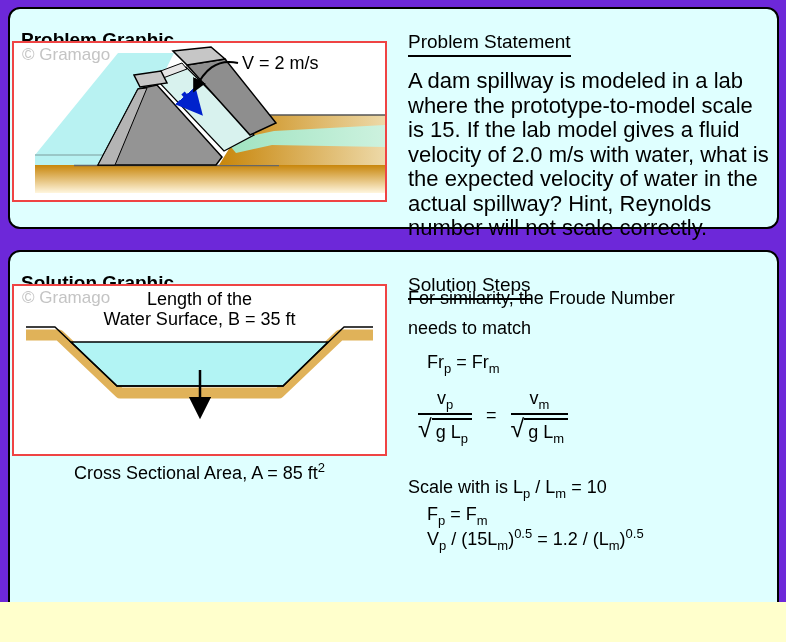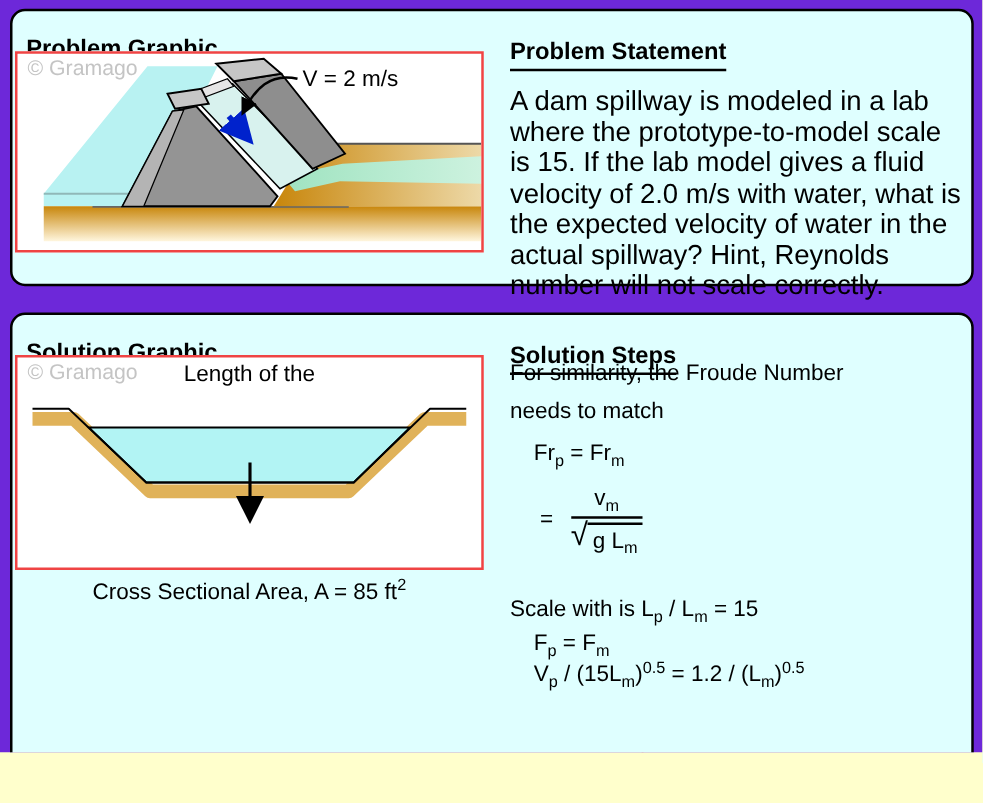--- a/index.html
+++ b/index.html
@@ -12,21 +12,21 @@
   .panel-title{position:absolute;left:11px;top:4px;font-size:19px;font-weight:bold;white-space:nowrap;}
   .gbox{position:absolute;left:2px;background:#FFFFFF;border:2px solid #ef4444;}
   .dam-box{top:32px;width:371px;height:157px;}
   .channel-box{top:32px;width:371px;height:168px;}
   .watermark{position:absolute;left:8px;top:2px;font-size:17px;color:#C4C4C4;white-space:nowrap;}
   .vel-label{position:absolute;left:228px;top:10px;font-size:18px;white-space:nowrap;}
   .surface-l1{position:absolute;left:0;top:3px;width:100%;text-align:center;font-size:18px;}
   .surface-l2{position:absolute;left:0;top:23px;width:100%;text-align:center;font-size:18px;}
   .area-label{position:absolute;left:0;top:133px;width:100%;text-align:center;font-size:18px;margin-top:44px;}
   .right-col{position:absolute;left:398px;top:0;width:368px;height:100%;}
-  .col-title{position:absolute;left:0;top:6px;font-size:19px;font-weight:bold;
+  .col-title{position:absolute;left:0;top:6px;font-size:19px;font-weight:normal;
              border-bottom:2px solid #000;padding-bottom:2px;white-space:nowrap;}
   .statement{position:absolute;left:0;top:38px;width:366px;font-size:22px;line-height:24.5px;}
   .sline{position:absolute;font-size:18px;white-space:nowrap;}
   .intro1{left:0;top:36px;}
   .intro2{left:0;top:66px;}
   .eq-froude{left:19px;top:100px;text-align:center;}
   .scale-line{left:0;top:225px;}
   .eq-force{left:19px;top:252px;}
   .eq-vel{left:19px;top:277px;}
   .result{left:0;top:347px;color:#FF0000;}
@@ -121,37 +121,42 @@
         <path d="M12,49 L45,49 L106,107 L265,107 L326,49 L359,49" fill="none" stroke="#DBA43C" stroke-width="11" stroke-linejoin="round" opacity="0.85"></path>
 
         <polygon points="57,56 314,56 269,100 103,100" fill="#B2F4F4" stroke="#000" stroke-width="1.5"></polygon>
 
         <path d="M12,41 L41,41 L103,100 L269,100 L330,41 L359,41" fill="none" stroke="#000" stroke-width="1.5" stroke-linejoin="round"></path>
 
         <line x1="186" y1="84" x2="186" y2="122" stroke="#000" stroke-width="2.5" marker-end="url(#mdown)"></line>
       </svg>
       <div class="watermark">© Gramago</div>
       <div class="surface-l1">Length of the</div>
+      <div class="surface-l2">Water Surface, B = 35 ft</div>
       <div class="area-label"><span>Cross Sectional Area, A = 85 ft</span><sup>2</sup></div>
     </div>
 
     <div class="right-col">
       <h2 class="col-title">Solution Steps</h2>
       <div class="sline intro2">needs to match</div>
       <div class="sline intro1">For similarity, the Froude Number</div>
       <div class="sline eq-froude"><span>Fr</span><sub>p</sub><span> = Fr</span><sub>m</sub></div>
 
       <div class="frac-row">
+        <div class="frac">
+          <span class="num"><span>v</span><sub>p</sub></span>
+          <span class="den"><span class="rad">√</span><span class="vinc"><span>g L</span><sub>p</sub></span></span>
+        </div>
         <span class="feq">=</span>
         <div class="frac">
           <span class="num"><span>v</span><sub>m</sub></span>
           <span class="den"><span class="rad">√</span><span class="vinc"><span>g L</span><sub>m</sub></span></span>
         </div>
       </div>
 
-      <div class="sline scale-line"><span>Scale with is L</span><sub>p</sub><span> / L</span><sub>m</sub><span> = 15</span></div>
+      <div class="sline scale-line"><span>Scale with is L</span><sub>p</sub><span> / L</span><sub>m</sub><span> = 10</span></div>
       <div class="sline eq-force"><span>F</span><sub>p</sub><span> = F</span><sub>m</sub></div>
       <div class="sline eq-vel"><span>V</span><sub>p</sub><span> / (15L</span><sub>m</sub><span>)</span><sup>0.5</sup><span> = 1.2 / (L</span><sub>m</sub><span>)</span><sup>0.5</sup></div>
       <div class="sline result"><span>v</span><sub>p</sub><span> = 7.746 m/s</span></div>
     </div>
   </section>
 
 </div>
 
 </body></html>

